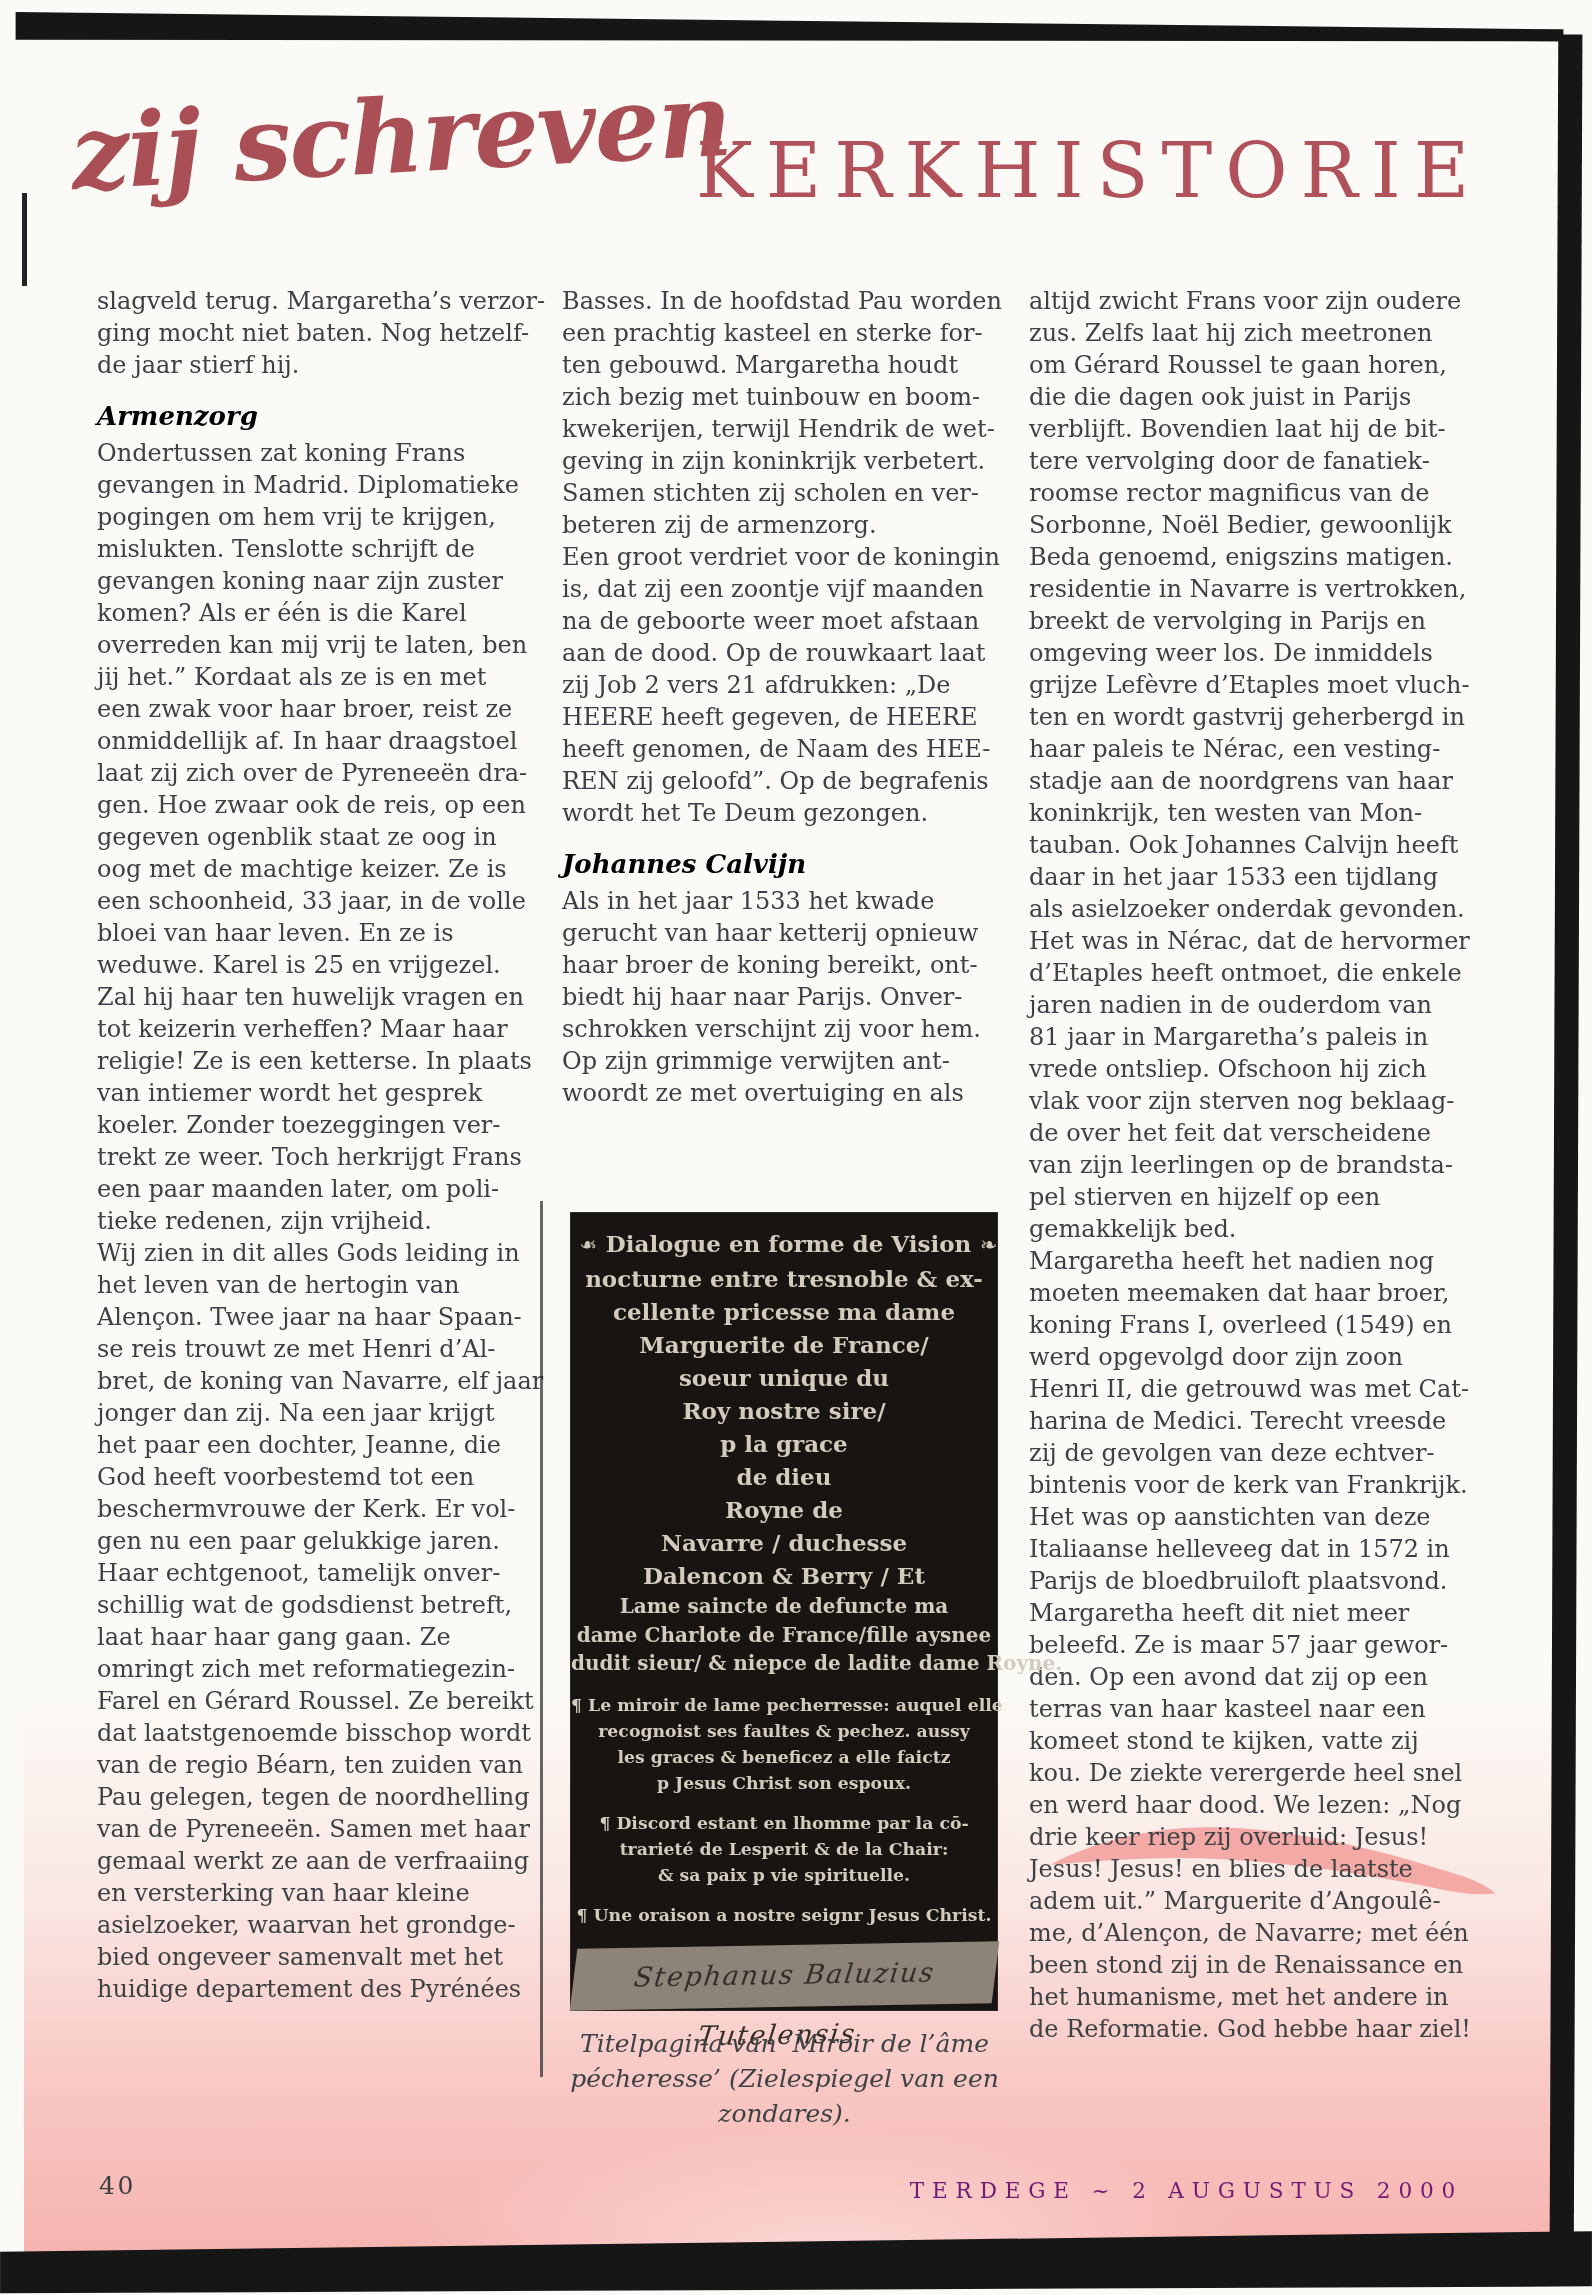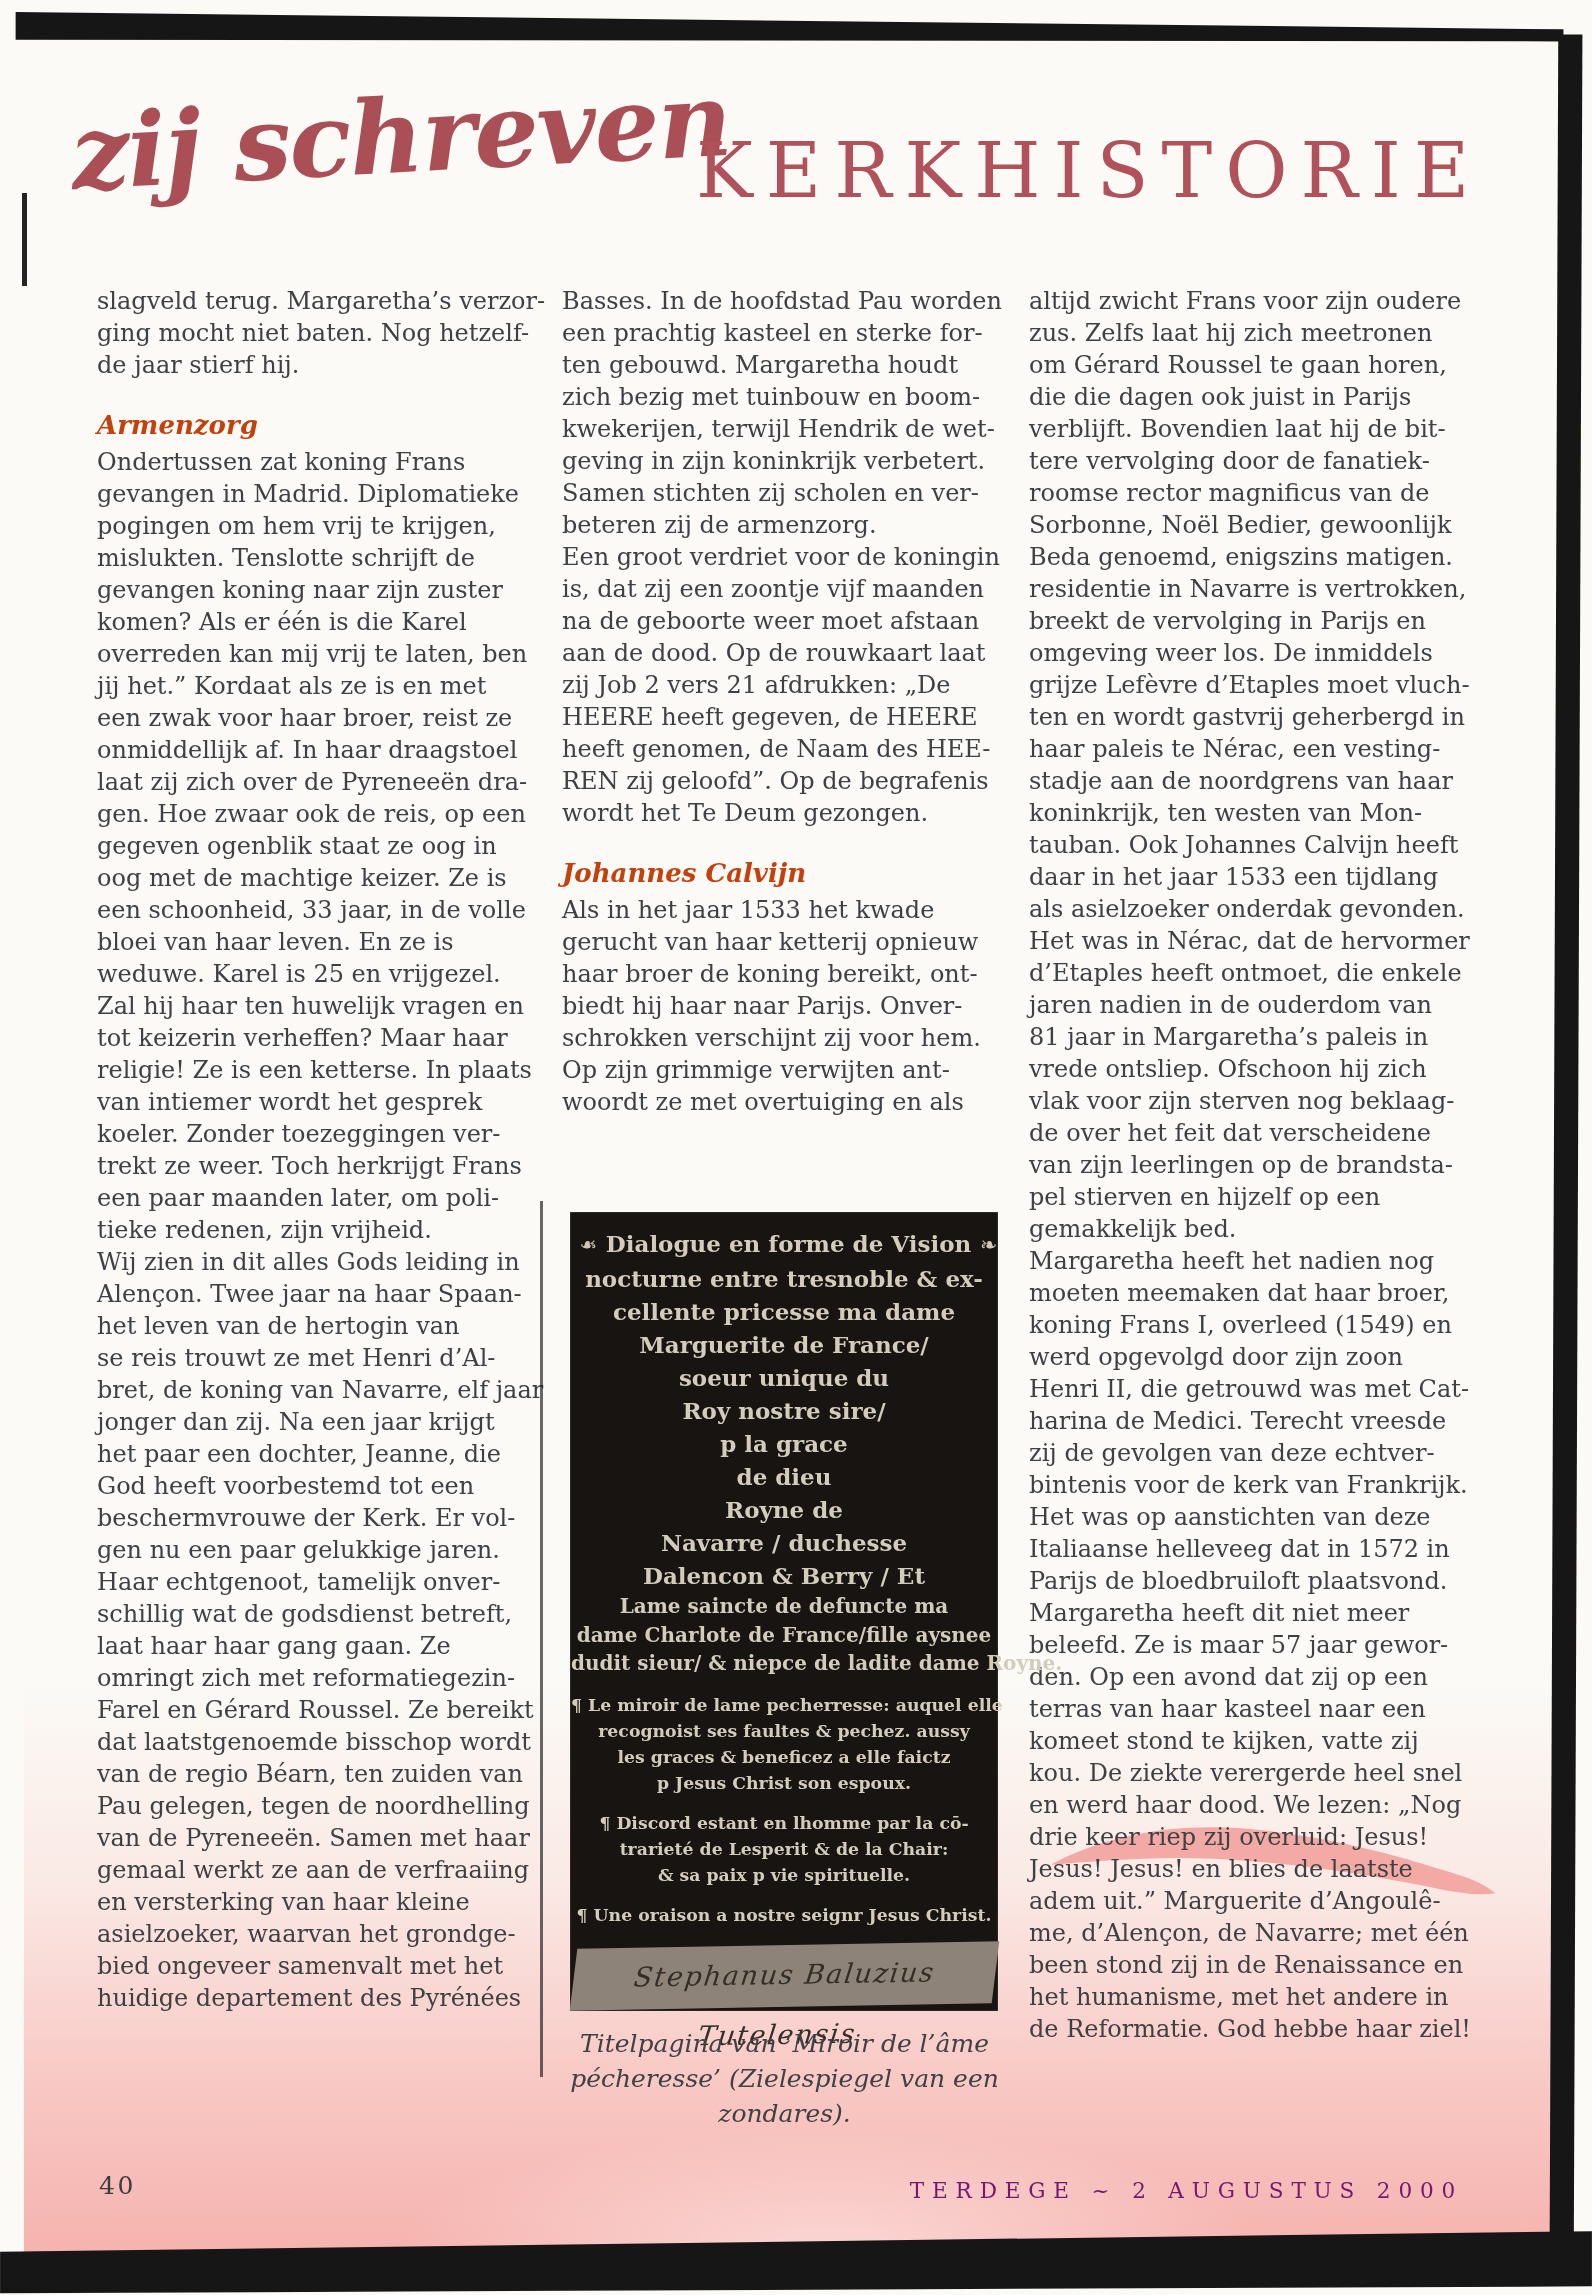--- a/index.html
+++ b/index.html
@@ -17,22 +17,22 @@
      background:rgba(45,45,45,0.72);z-index:4;}
   .scanline-left{position:absolute;left:22.4px;top:193px;width:4.3px;height:93px;background:#232323;z-index:4;}
   
   .script-title{position:absolute;left:71px;top:76px;font-size:102px;font-style:italic;font-weight:bold;
      color:#a94f55;transform:rotate(-3deg);z-index:3;letter-spacing:-1.7px;}
   .main-title{position:absolute;left:696px;top:126px;font-size:76px;color:#b1515a;
      letter-spacing:13px;z-index:3;white-space:nowrap;}
   
   .col{position:absolute;top:285px;color:#3e4144;font-size:24px;line-height:32px;z-index:3;}
   .col .line{white-space:pre;}
-  .col .heading{color:#c2410c;font-weight:bold;font-style:italic;font-size:26px;
-     margin-top:28px;margin-bottom:5.2px;}
+  .col .heading{color:#000000;font-weight:bold;font-style:italic;font-size:26px;
+     margin-top:19px;margin-bottom:5.2px;}
   .col1{left:97px;width:457px;}
   .col2{left:562px;width:462px;}
   .col3{left:1029px;width:466px;}
   
   .book{position:absolute;left:571px;top:1213px;width:426px;height:797px;background:#171411;z-index:3;
      box-shadow:0 0 0 0.9px #171411;}
   .book-lines{padding-top:14px;text-align:center;color:#d3ccbd;font-weight:bold;}
   .bl{white-space:pre;}
   .bl.lg{font-size:23px;line-height:33px;}
   .bl.md{font-size:20px;line-height:28.5px;}
@@ -95,22 +95,22 @@
       <div class="line">weduwe. Karel is 25 en vrijgezel.</div>
       <div class="line">Zal hij haar ten huwelijk vragen en</div>
       <div class="line">tot keizerin verheffen? Maar haar</div>
       <div class="line">religie! Ze is een ketterse. In plaats</div>
       <div class="line">van intiemer wordt het gesprek</div>
       <div class="line">koeler. Zonder toezeggingen ver-</div>
       <div class="line">trekt ze weer. Toch herkrijgt Frans</div>
       <div class="line">een paar maanden later, om poli-</div>
       <div class="line">tieke redenen, zijn vrijheid.</div>
       <div class="line">Wij zien in dit alles Gods leiding in</div>
+      <div class="line">het leven van de hertogin van</div>
       <div class="line">Alençon. Twee jaar na haar Spaan-</div>
-      <div class="line">het leven van de hertogin van</div>
       <div class="line">se reis trouwt ze met Henri d’Al-</div>
       <div class="line">bret, de koning van Navarre, elf jaar</div>
       <div class="line">jonger dan zij. Na een jaar krijgt</div>
       <div class="line">het paar een dochter, Jeanne, die</div>
       <div class="line">God heeft voorbestemd tot een</div>
       <div class="line">beschermvrouwe der Kerk. Er vol-</div>
       <div class="line">gen nu een paar gelukkige jaren.</div>
       <div class="line">Haar echtgenoot, tamelijk onver-</div>
       <div class="line">schillig wat de godsdienst betreft,</div>
       <div class="line">laat haar haar gang gaan. Ze</div>

